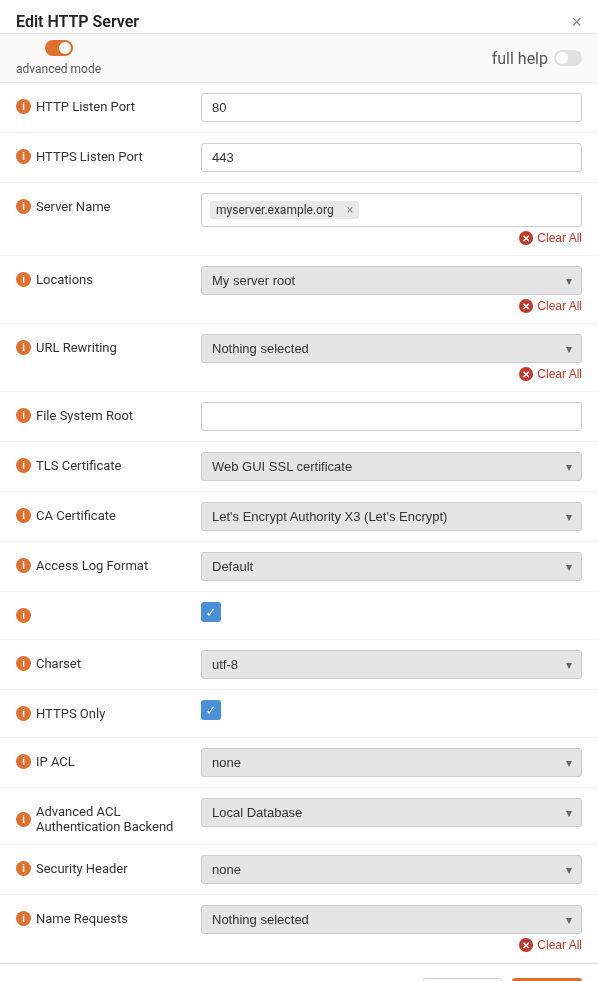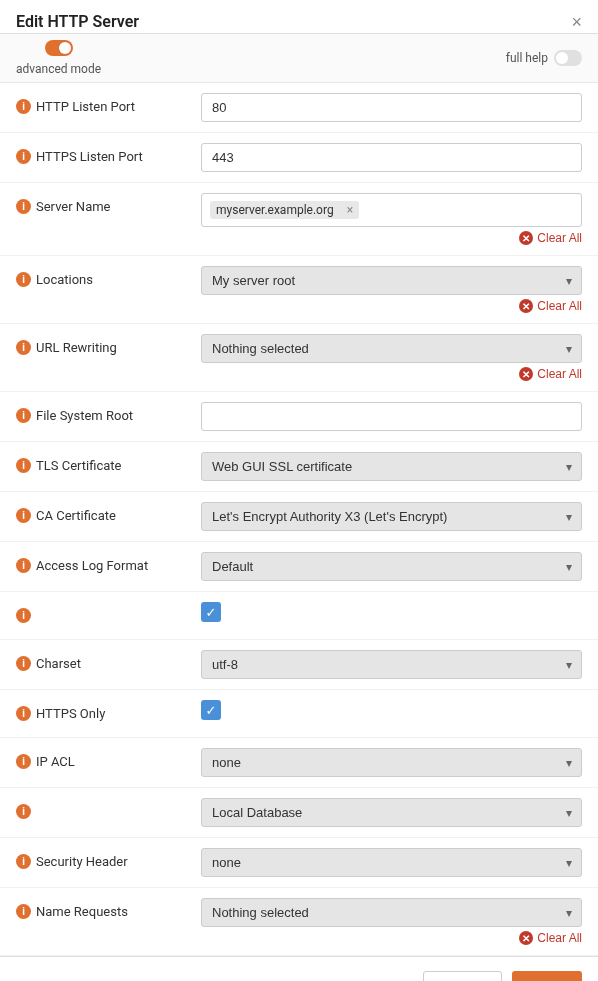--- a/index.html
+++ b/index.html
@@ -90,21 +90,21 @@
       background: #fff;
       border-radius: 50%;
       top: 2px;
       right: 2px;
     }
     .full-help {
       display: flex;
       align-items: center;
       gap: 6px;
       color: #555;
-      font-size: 12px;
+      font-size: 16px;
     }
     .form-body {
       flex: 1;
       overflow-y: auto;
       padding: 0;
     }
     .form-row {
       display: flex;
       align-items: flex-start;
       padding: 10px 16px;
@@ -461,20 +461,21 @@
           <select class="select-field">
             <option>none</option>
           </select>
         </div>
       </div>
     </div>
 
     <div class="form-row">
       <div class="label-col">
         <span class="info-icon">i</span>
+        <span>Advanced ACL Authentication Backend</span>
       </div>
       <div class="field-col">
         <div class="select-wrapper">
           <select class="select-field">
             <option>Local Database</option>
           </select>
         </div>
       </div>
     </div>
 

